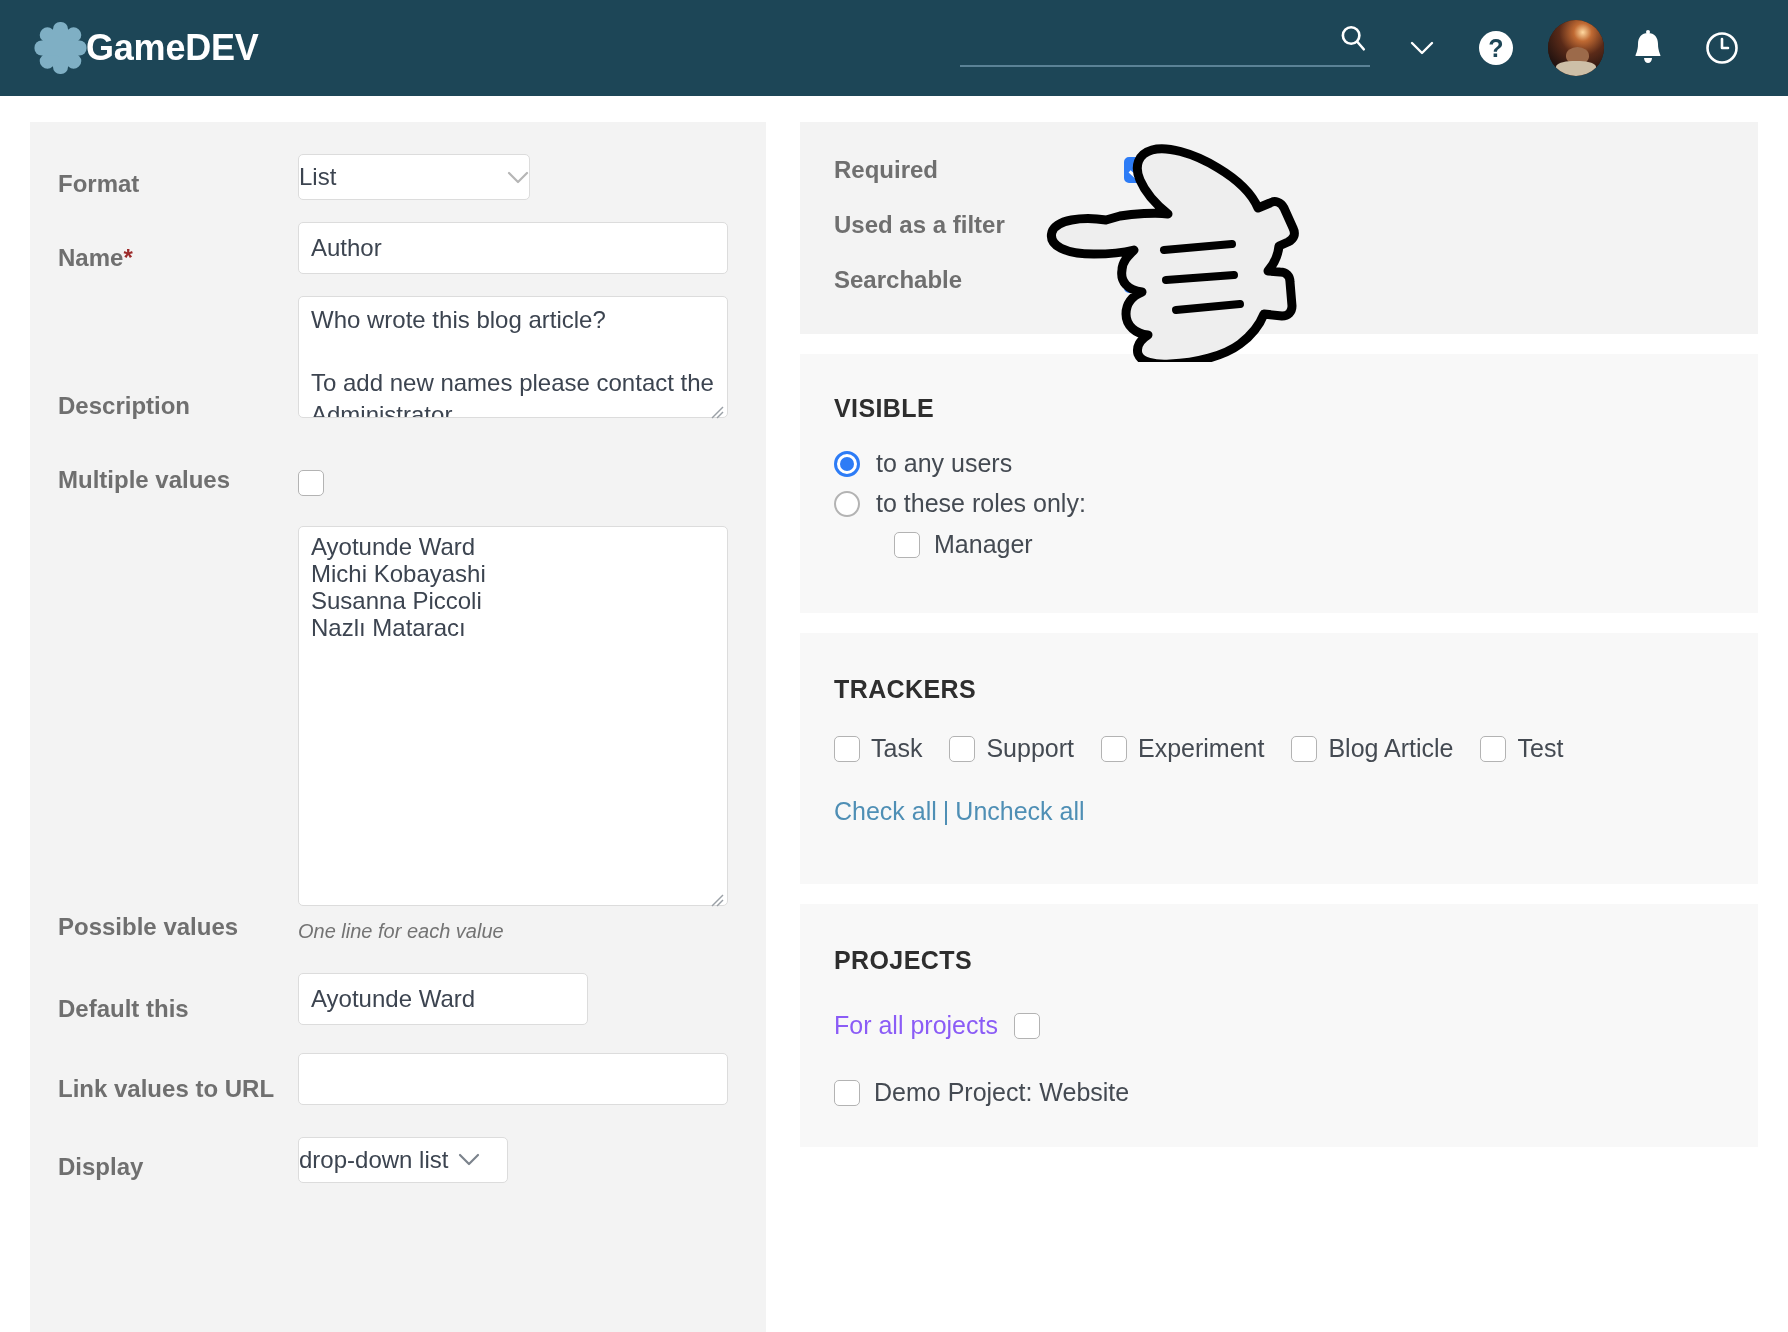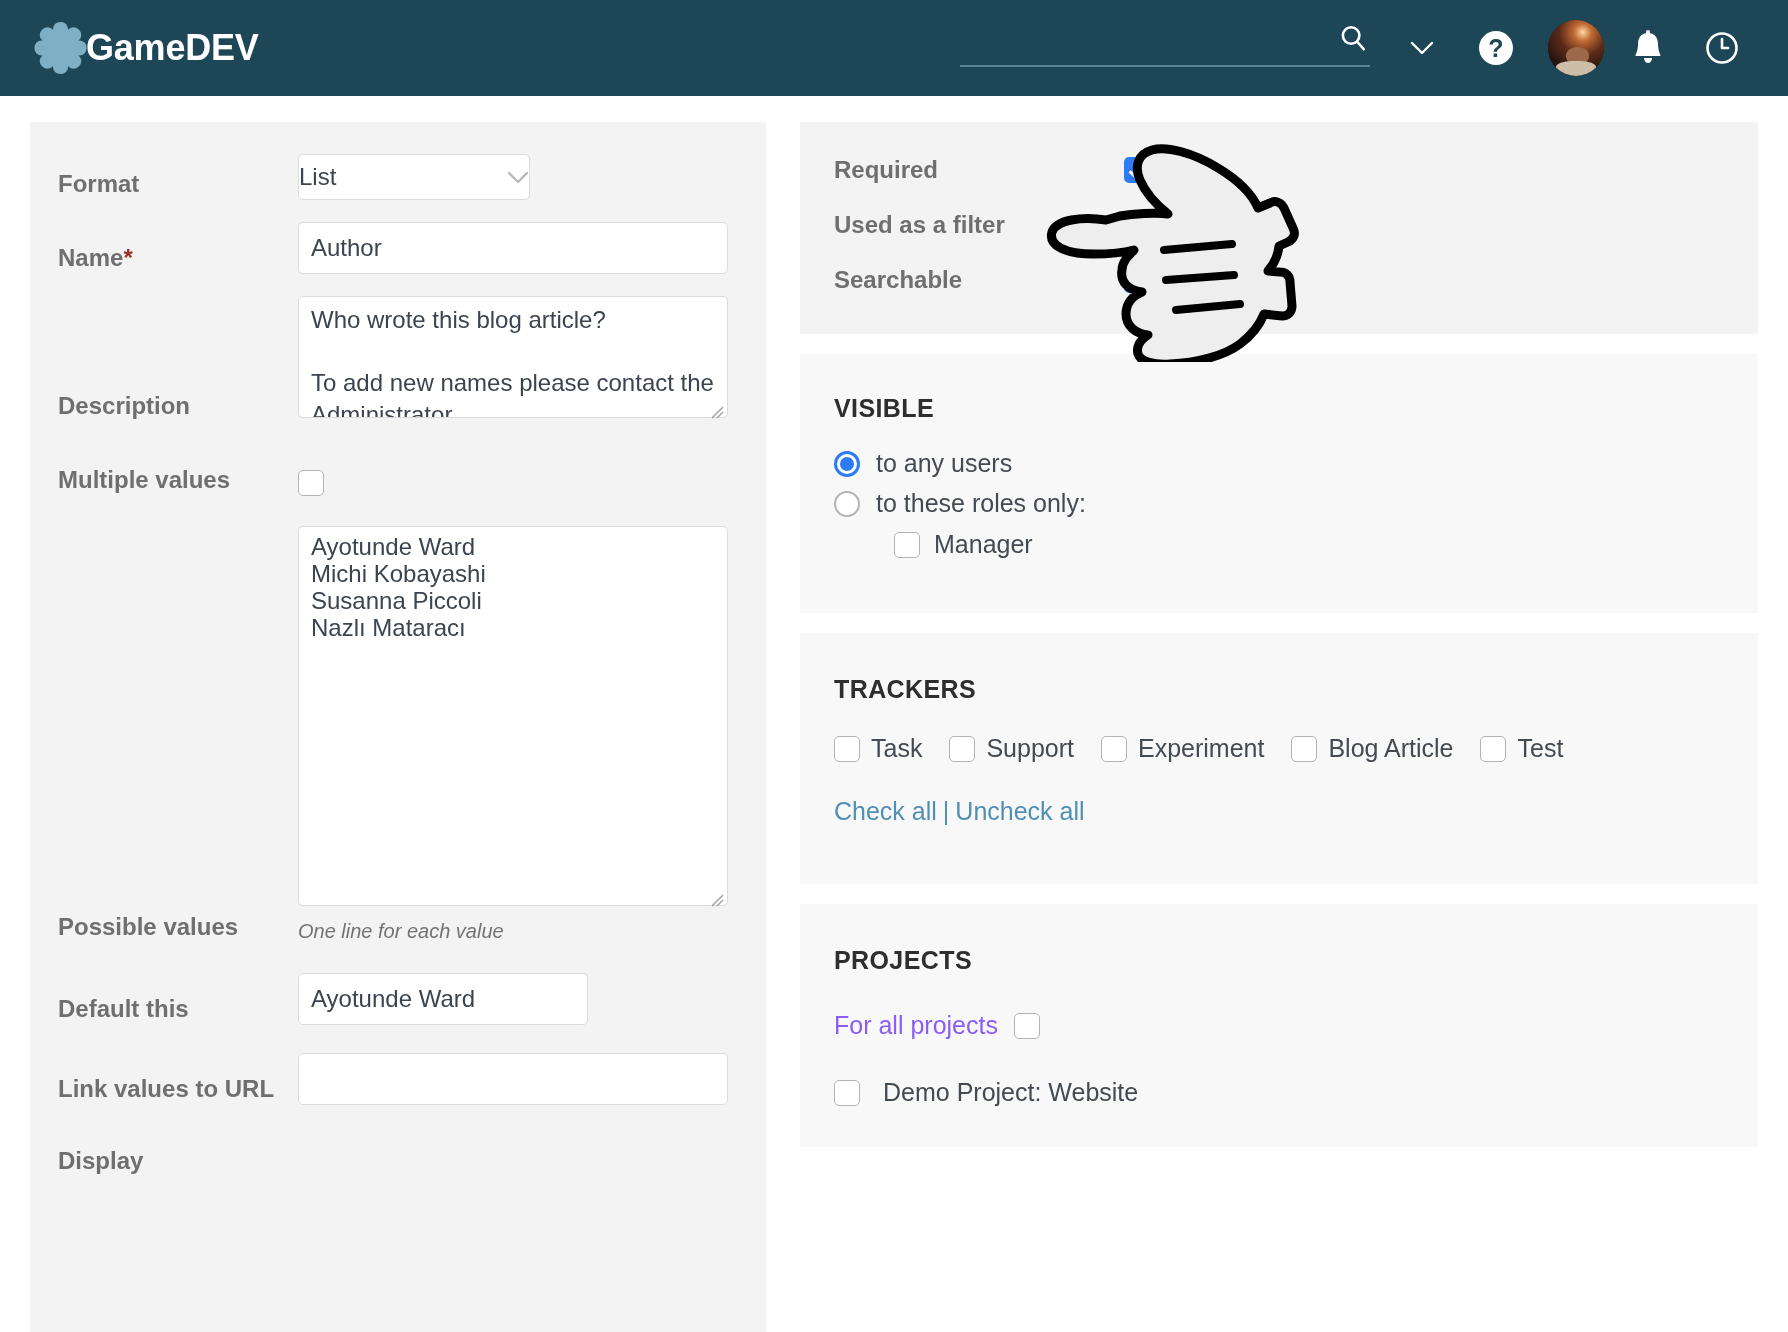--- a/index.html
+++ b/index.html
@@ -356,21 +356,21 @@
   .proj-all {
     display: flex;
     align-items: center;
     gap: 16px;
     margin-bottom: 38px;
   }
   .proj-all-label { font-size: 25px; color: #8b5cf6; }
   .proj-item {
     display: flex;
     align-items: center;
-    gap: 23px;
+    gap: 14px;
   }
   .proj-label { font-size: 25px; color: #444a52; }
 
   
   #hand-cursor {
     position: absolute;
     left: 236px;
     top: 12px;
     width: 268px;
     height: 228px;
@@ -512,20 +512,30 @@
 
     <div class="field-row" style="margin-top:28px;">
       <div class="field-label">Link values to URL</div>
       <div class="field-ctl">
         <input class="txt-input" type="text" id="link-url-input" style="">
       </div>
     </div>
 
     <div class="field-row" style="margin-top:32px;">
       <div class="field-label">Display</div>
+      <div class="field-ctl">
+        <div class="sel-wrap">
+          <div class="sel-box display">
+            <span>drop-down list</span>
+            <svg class="chev" viewBox="0 0 22 13" fill="none">
+              <path d="M2 2 L11 11 L20 2" stroke="#7c838c" stroke-width="2.2" stroke-linecap="round" stroke-linejoin="round"></path>
+            </svg>
+          </div>
+        </div>
+      </div>
     </div>
 
   </div>
 
   <div id="right-col">
 
     <div class="card" style="padding:34px 34px 40px 34px;">
       <div class="flag-row">
         <div class="flag-label">Required</div>
         <span class="cbox on"></span>

